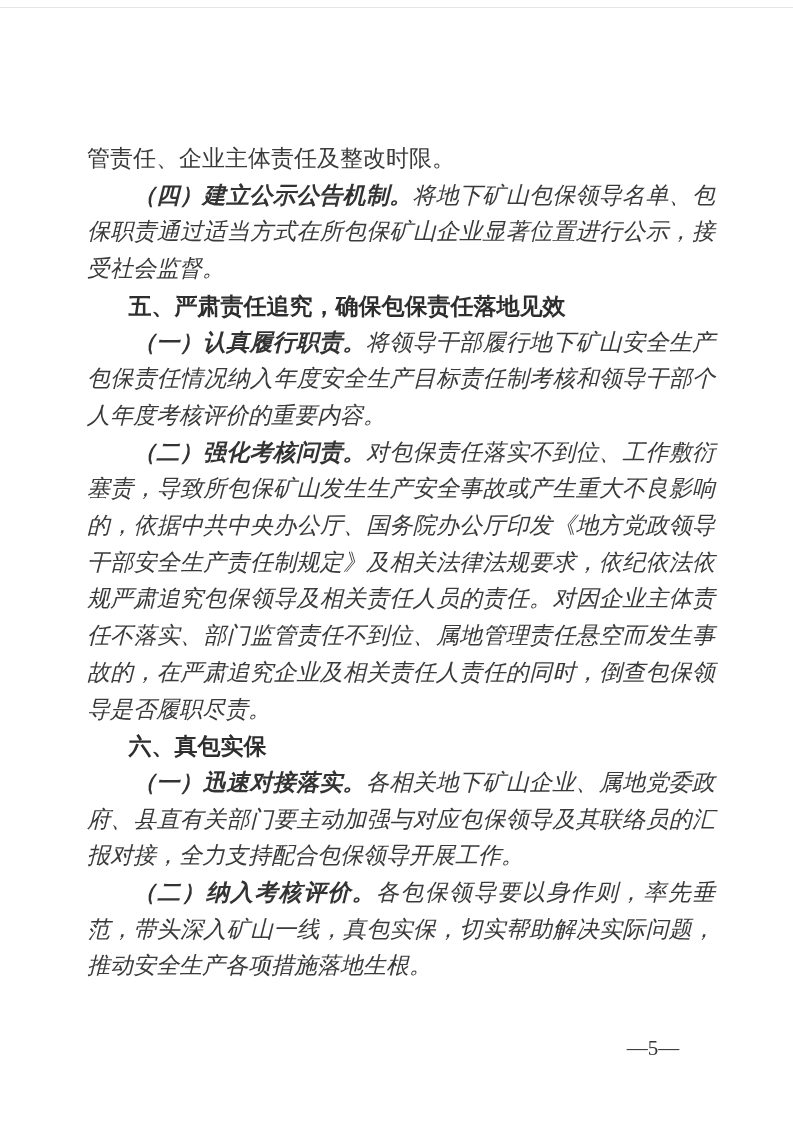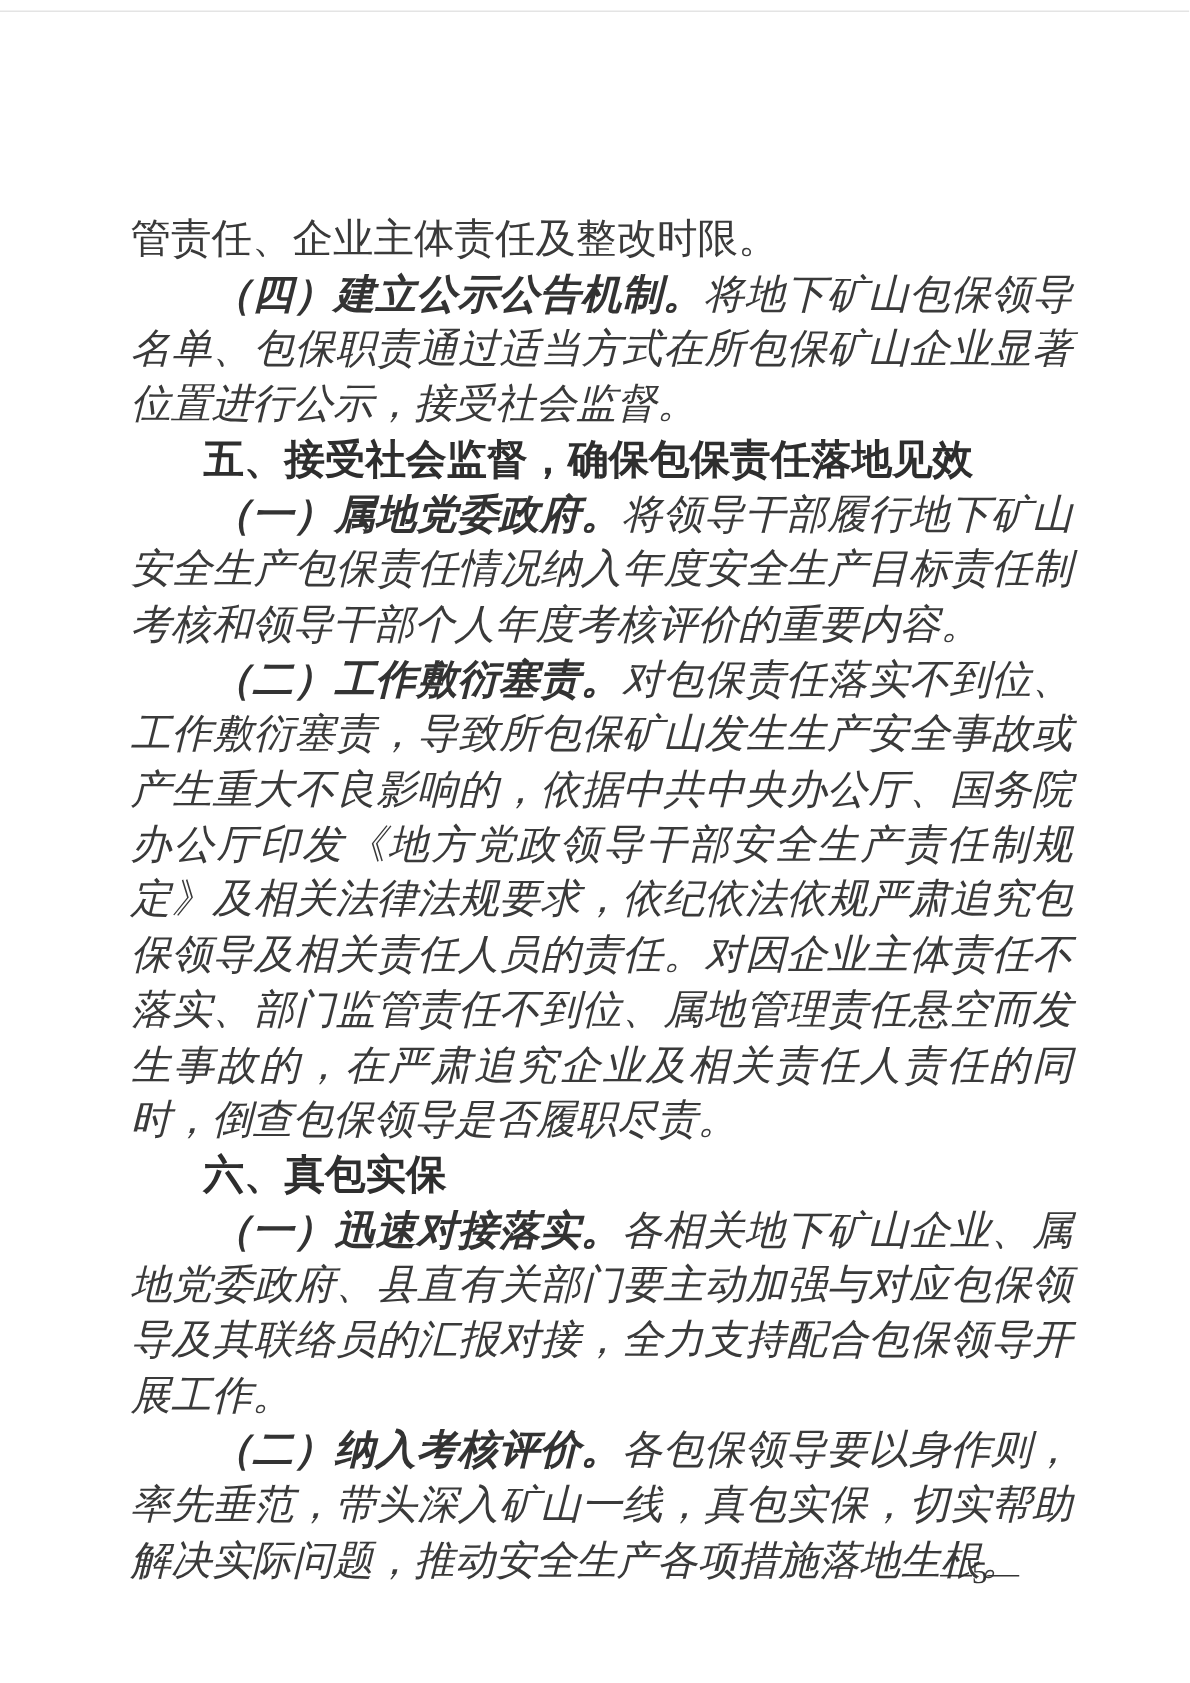--- a/index.html
+++ b/index.html
@@ -22,21 +22,21 @@
     left: 0;
     width: 100%;
     height: 1px;
     background: #e4e4e4;
   }
   .doc-body {
     position: absolute;
     top: 141px;
     left: 87px;
     width: 628px;
-    font-size: 27px;
+    font-size: 23px;
     line-height: 36.7px;
     text-align: justify;
     text-justify: inter-ideograph;
   }
   .doc-body p {
     margin: 0;
     padding: 0;
   }
   .doc-body p.continuation {
     text-indent: 0;
@@ -70,22 +70,22 @@
 </style>
 </head>
 <body>
 
 <div class="page">
   <div class="scan-line"></div>
 
   <div class="doc-body">
       <p class="continuation"><span>管责任、企业主体责任及整改时限。</span></p>
       <p class="paragraph"><span class="lead">（四）建立公示公告机制。</span><span>将地下矿山包保领导名单、包保职责通过适当方式在所包保矿山企业显著位置进行公示，接受社会监督。</span></p>
-      <p class="heading"><span>五、接受社会监督，确保包保责任落地见效</span></p>
-      <p class="paragraph"><span class="lead">（一）属地党委政府。</span><span>将领导干部履行地下矿山安全生产包保责任情况纳入年度安全生产目标责任制考核和领导干部个人年度考核评价的重要内容。</span></p>
-      <p class="paragraph"><span class="lead">（二）工作敷衍塞责。</span><span>对包保责任落实不到位、工作敷衍塞责，导致所包保矿山发生生产安全事故或产生重大不良影响的，依据中共中央办公厅、国务院办公厅印发《地方党政领导干部安全生产责任制规定》及相关法律法规要求，依纪依法依规严肃追究包保领导及相关责任人员的责任。对因企业主体责任不落实、部门监管责任不到位、属地管理责任悬空而发生事故的，在严肃追究企业及相关责任人责任的同时，倒查包保领导是否履职尽责。</span></p>
+      <p class="heading"><span>五、严肃责任追究，确保包保责任落地见效</span></p>
+      <p class="paragraph"><span class="lead">（一）认真履行职责。</span><span>将领导干部履行地下矿山安全生产包保责任情况纳入年度安全生产目标责任制考核和领导干部个人年度考核评价的重要内容。</span></p>
+      <p class="paragraph"><span class="lead">（二）强化考核问责。</span><span>对包保责任落实不到位、工作敷衍塞责，导致所包保矿山发生生产安全事故或产生重大不良影响的，依据中共中央办公厅、国务院办公厅印发《地方党政领导干部安全生产责任制规定》及相关法律法规要求，依纪依法依规严肃追究包保领导及相关责任人员的责任。对因企业主体责任不落实、部门监管责任不到位、属地管理责任悬空而发生事故的，在严肃追究企业及相关责任人责任的同时，倒查包保领导是否履职尽责。</span></p>
       <p class="heading"><span>六、真包实保</span></p>
       <p class="paragraph"><span class="lead">（一）迅速对接落实。</span><span>各相关地下矿山企业、属地党委政府、县直有关部门要主动加强与对应包保领导及其联络员的汇报对接，全力支持配合包保领导开展工作。</span></p>
       <p class="paragraph"><span class="lead">（二）纳入考核评价。</span><span>各包保领导要以身作则，率先垂范，带头深入矿山一线，真包实保，切实帮助解决实际问题，推动安全生产各项措施落地生根。</span></p>
     </div>
 
   <div class="page-number">—5—</div>
 </div>
 
 </body></html>

